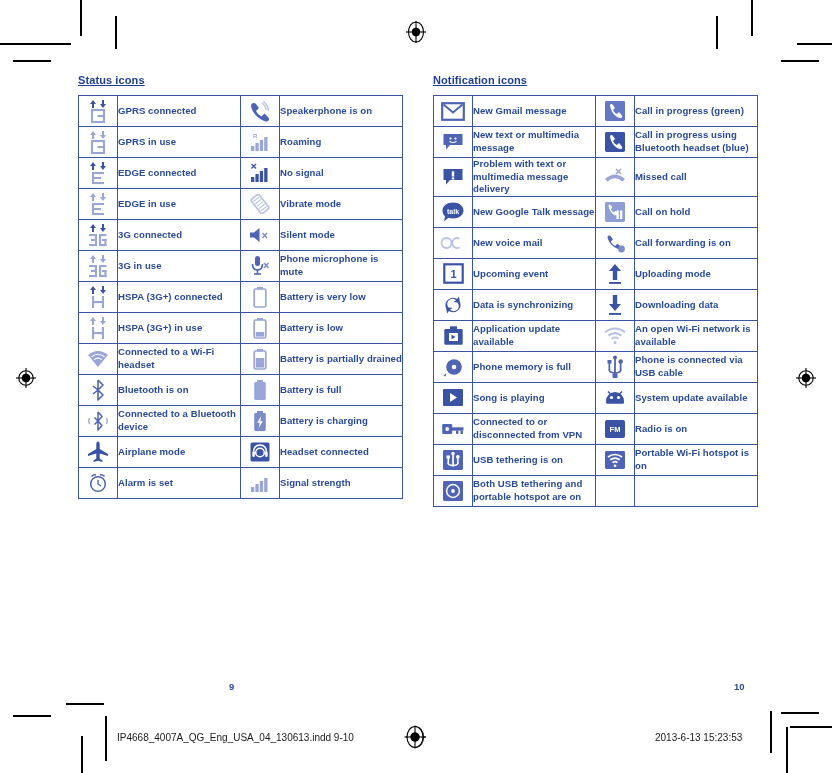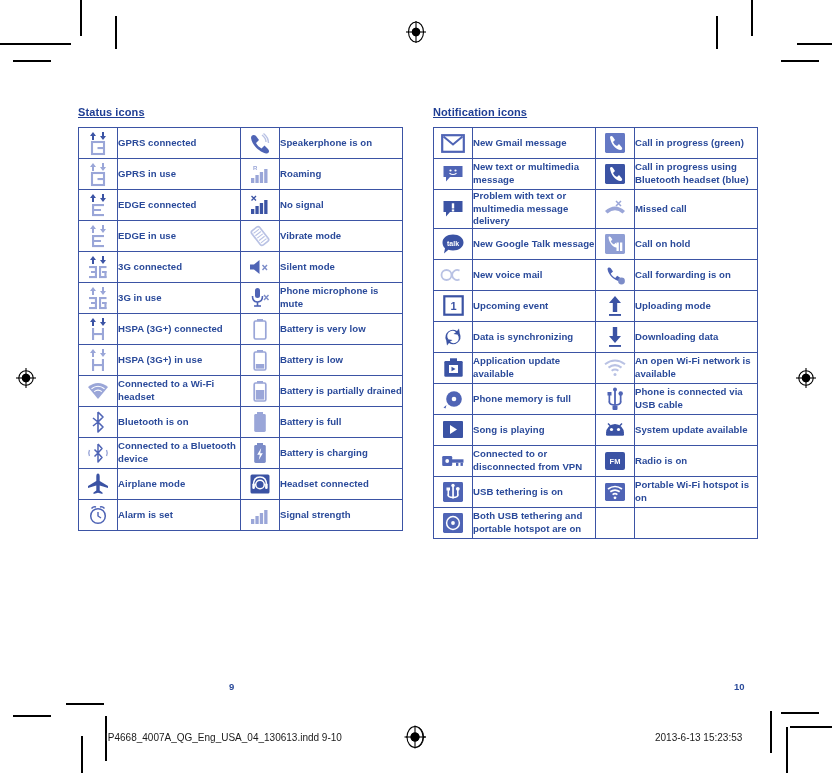--- a/index.html
+++ b/index.html
@@ -26,21 +26,20 @@
   
   .page {
     position: absolute;
     left: 0; top: 0;
     width: 832px; height: 773px;
   }
 
   .col {
     position: absolute;
     top: 74px;
-    margin-top: 32px;
   }
   .col-left  { left: 78px;  width: 320px; }
   .col-right { left: 433px; width: 320px; }
 
   .section-title {
     font-size: 11px;
     font-weight: bold;
     color: #1f3e94;
     text-decoration: underline;
     letter-spacing: 0.1px;
@@ -97,21 +96,21 @@
   .pnum-left  { left: 229px; top: 681px; }
   .pnum-right { left: 734px; top: 681px; }
 
   .slugline {
     position: absolute;
     font-size: 10px;
     color: #1a1a1a;
     font-family: "Liberation Sans", sans-serif;
     white-space: nowrap;
   }
-  .slug-file { left: 77px;  top: 732px; padding-left: 28px; }
+  .slug-file { left: 89px;  top: 732px; padding-left: 28px; }
   .slug-date { left: 655px; top: 732px; text-align: center; }
 </style>
 </head>
 <body>
 
 <div class="page">
 
   <div>
 
     <div class="crop" style="left:0px;top:43px;width:34px;height:1.5px;"></div>

